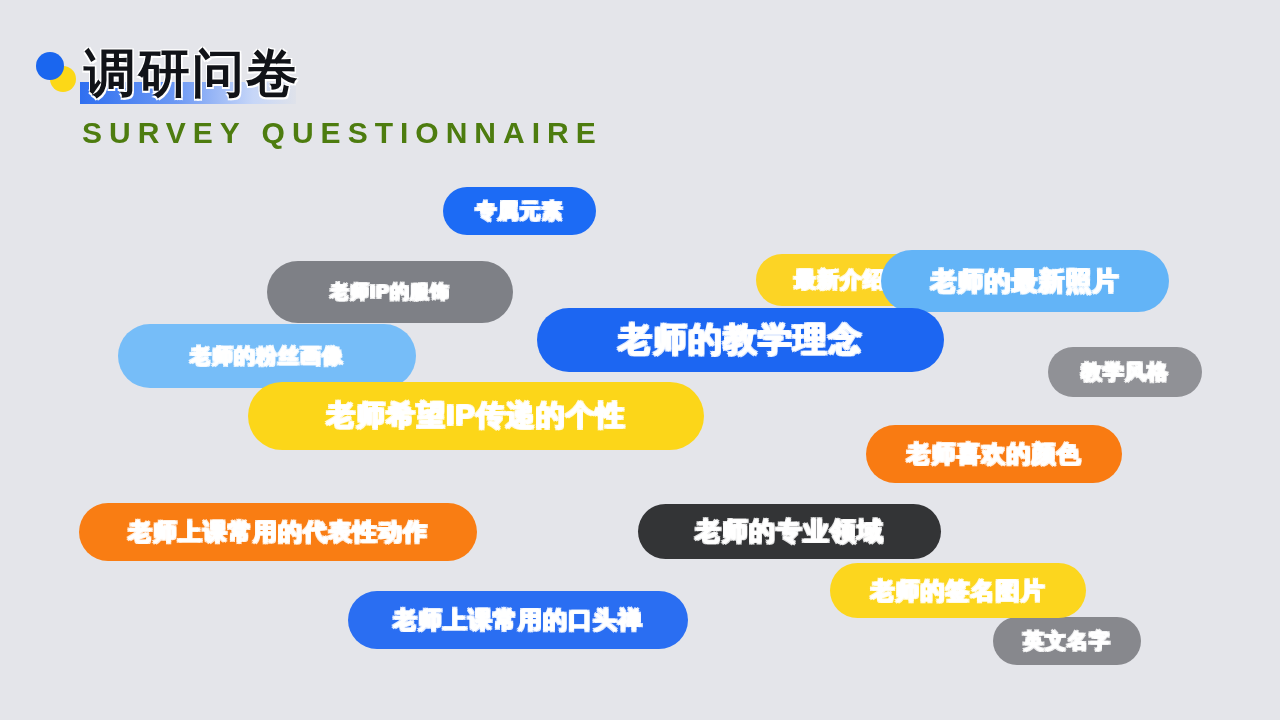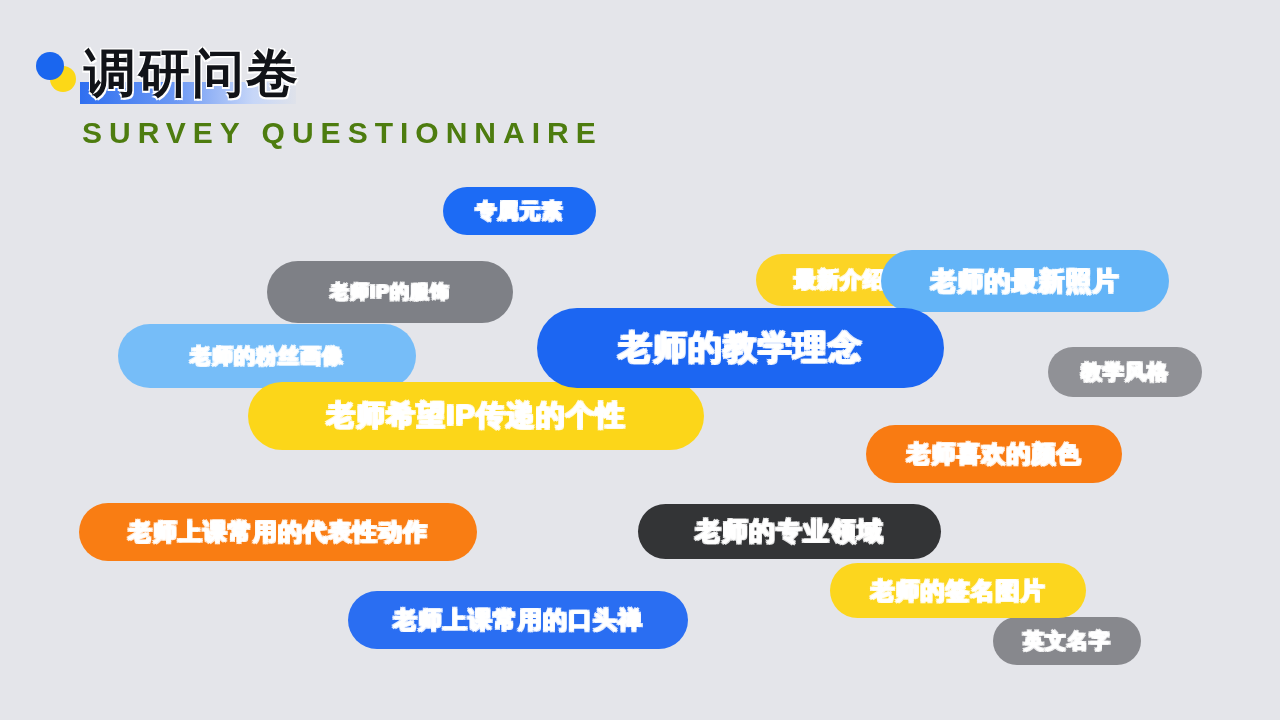--- a/index.html
+++ b/index.html
@@ -145,21 +145,21 @@
     <p id="page-subtitle">SURVEY QUESTIONNAIRE</p>
   </div>
 
 
   <div id="pill-cloud">
       <div class="pill" style="left: 443px; top: 187px; width: 153px; height: 48px; background: rgb(28, 107, 245); font-size: 21px; z-index: 3;">专属元素</div>
       <div class="pill" style="left: 756px; top: 218px; width: 168px; height: 52px; background: rgb(252, 212, 37); font-size: 22px; z-index: 3; margin-top: 36px;">最新介绍</div>
       <div class="pill" style="left: 267px; top: 261px; width: 246px; height: 62px; background: rgb(126, 128, 134); font-size: 19px; z-index: 4;">老师IP的服饰</div>
       <div class="pill" style="left: 881px; top: 250px; width: 288px; height: 62px; background: rgb(99, 180, 247); font-size: 26px; z-index: 4; text-align: right;">老师的最新照片</div>
       <div class="pill" style="left: 118px; top: 324px; width: 298px; height: 64px; background: rgb(118, 189, 248); font-size: 21px; z-index: 5;">老师的粉丝画像</div>
-      <div class="pill" style="left: 537px; top: 308px; width: 407px; height: 80px; background: rgb(28, 102, 242); font-size: 34px; z-index: 6;">老师的教学理念</div>
+      <div class="pill" style="left: 537px; top: 308px; width: 407px; height: 64px; background: rgb(28, 102, 242); font-size: 34px; z-index: 6;">老师的教学理念</div>
       <div class="pill" style="left: 1048px; top: 347px; width: 154px; height: 50px; background: rgb(144, 145, 150); font-size: 21px; z-index: 3;">教学风格</div>
       <div class="pill" style="left: 248px; top: 382px; width: 456px; height: 68px; background: rgb(252, 214, 25); font-size: 29px; z-index: 5;">老师希望IP传递的个性</div>
       <div class="pill" style="left: 866px; top: 425px; width: 256px; height: 58px; background: rgb(249, 123, 18); font-size: 24px; z-index: 4;">老师喜欢的颜色</div>
       <div class="pill" style="left: 79px; top: 503px; width: 398px; height: 58px; background: rgb(249, 125, 19); font-size: 24px; z-index: 4;">老师上课常用的代表性动作</div>
       <div class="pill" style="left: 638px; top: 504px; width: 303px; height: 55px; background: rgb(51, 52, 54); font-size: 26px; z-index: 5;">老师的专业领域</div>
       <div class="pill" style="left: 348px; top: 591px; width: 340px; height: 58px; background: rgb(42, 110, 242); font-size: 24px; z-index: 4;">老师上课常用的口头禅</div>
       <div class="pill" style="left: 830px; top: 563px; width: 256px; height: 55px; background: rgb(252, 214, 30); font-size: 24px; z-index: 4;">老师的签名图片</div>
       <div class="pill" style="left: 993px; top: 617px; width: 148px; height: 48px; background: rgb(135, 136, 141); font-size: 21px; z-index: 3; text-align: center;">英文名字</div>
     </div>
 

